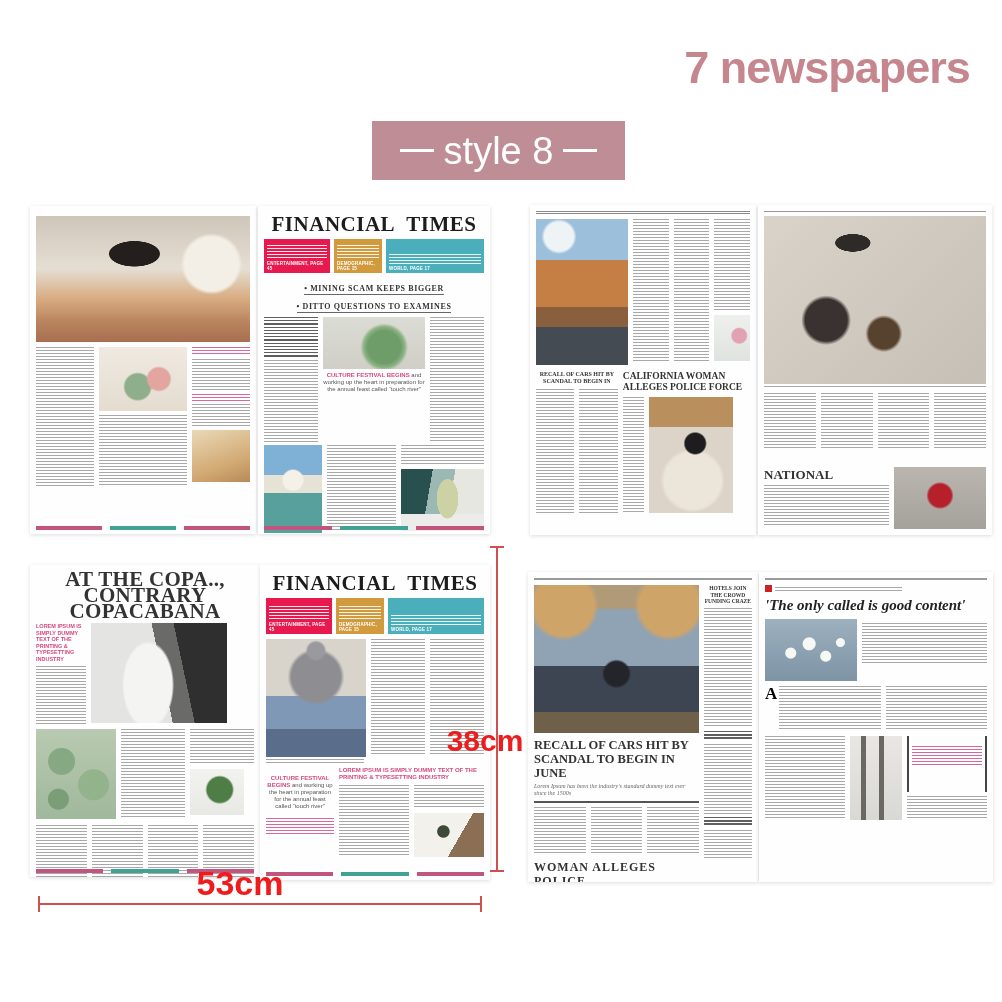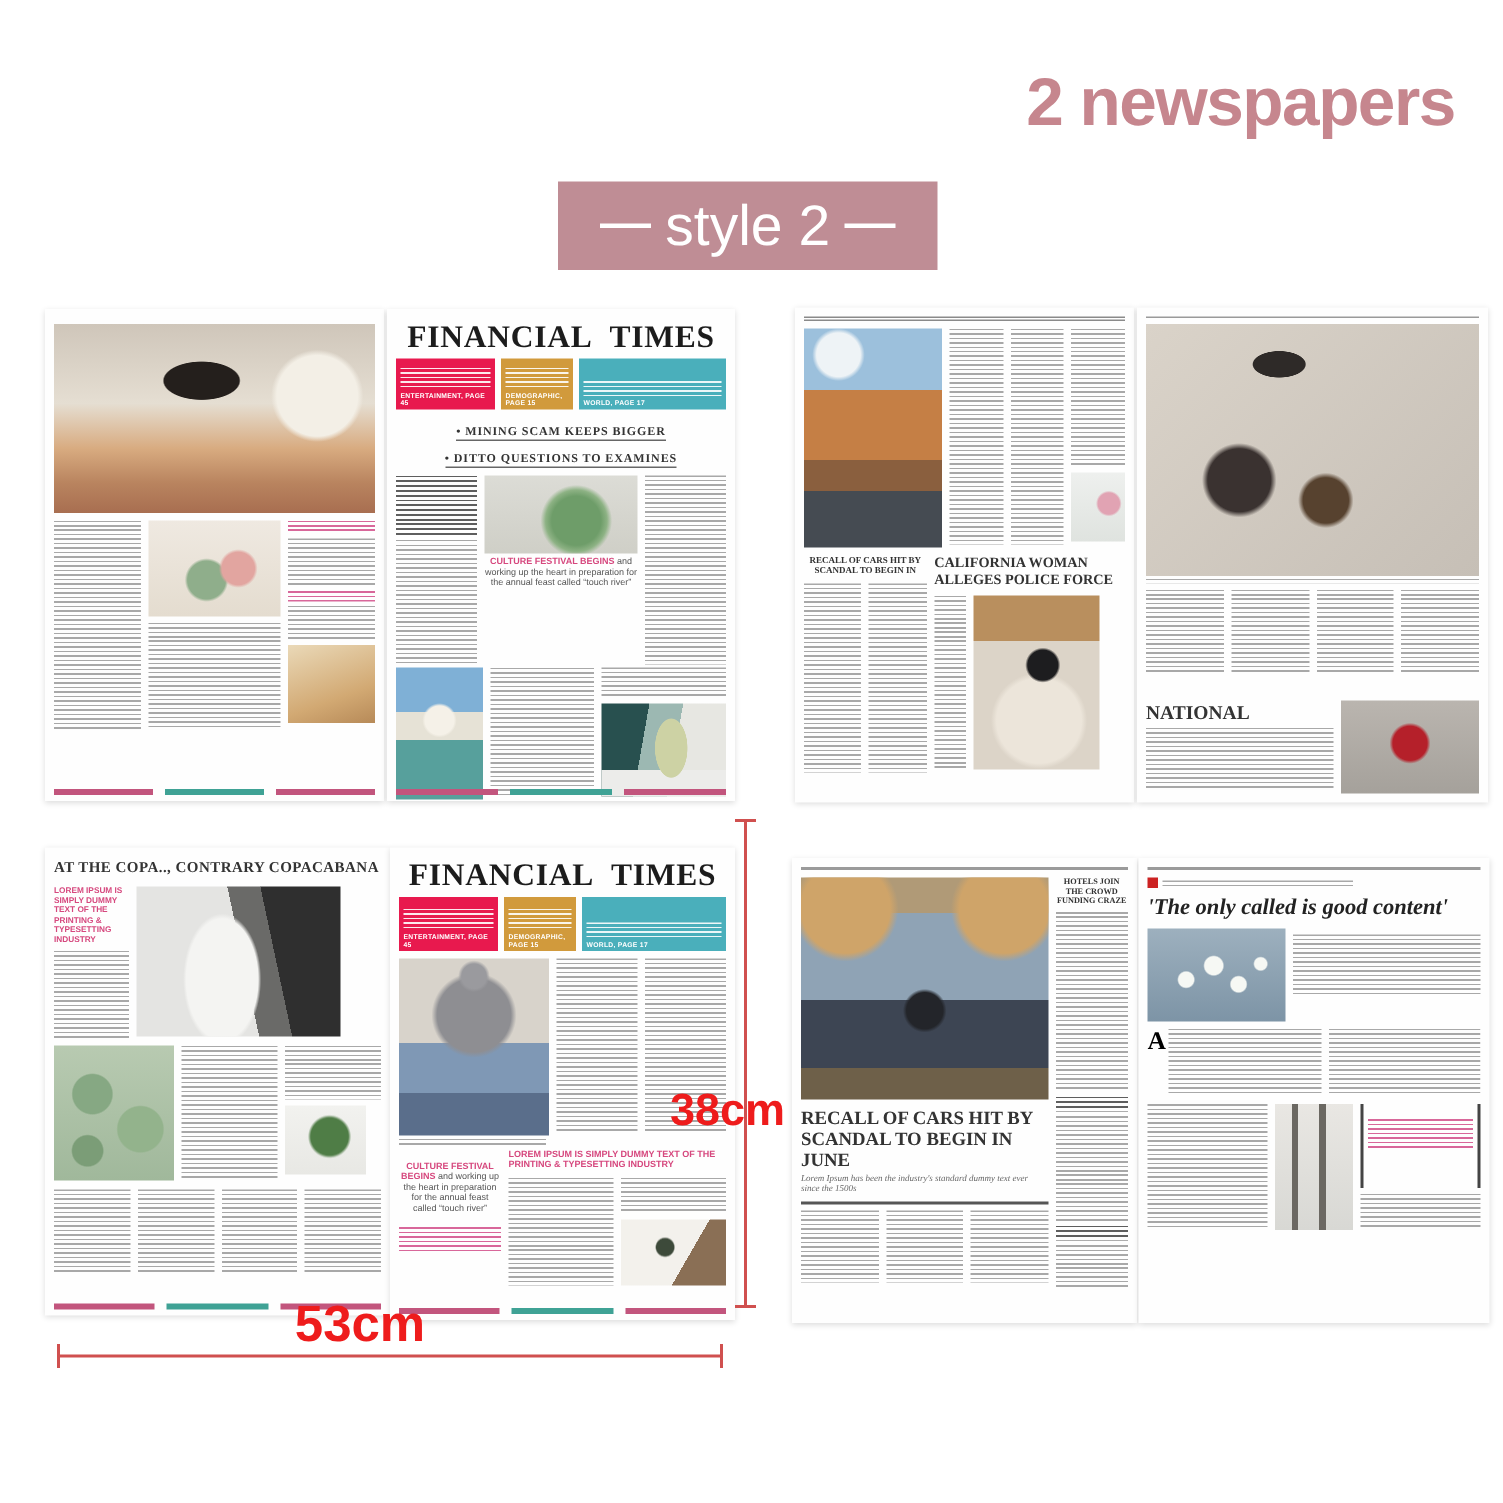--- a/index.html
+++ b/index.html
@@ -106,25 +106,25 @@
   .bracketquote{border-left:2px solid #444;border-right:2px solid #444;padding:4px 3px;position:relative}
   .minihead{font-family:"Liberation Serif",serif;font-weight:700;color:#333;text-align:center}
   .dimred{color:#ee1c1c;font-weight:700}
   .vline{position:absolute;background:#d0504f}
   .hline{position:absolute;background:#d0504f}
   .caption{font-size:4px;color:#999;line-height:5px;overflow:hidden;white-space:nowrap}
 </style>
 </head>
 <body>
 
-<div class="abs dimred" style="left:662px;top:42px;width:330px;text-align:center;font-size:45px;letter-spacing:-1px;color:#c6868e">2 newspapers</div>
+<div class="abs dimred" style="left:662px;top:42px;width:330px;text-align:center;font-size:45px;letter-spacing:-1px;color:#c6868e">7 newspapers</div>
 
 <div class="abs" style="left:372px;top:121px;width:253px;height:59px;background:#bf8d95;display:flex;align-items:center;justify-content:center;gap:10px">
   <span style="display:inline-block;width:34px;height:3px;background:#fff"></span>
-  <span style="color:#fff;font-size:38px;line-height:38px">style 2</span>
+  <span style="color:#fff;font-size:38px;line-height:38px">style 8</span>
   <span style="display:inline-block;width:34px;height:3px;background:#fff"></span>
 </div>
 
 <div class="page" style="left:30px;top:206px;width:226px;height:328px">
   <div class="ph ph-hatcity" style="height:126px;margin-top:4px"></div>
   <div class="cols" style="margin-top:5px;height:142px">
     <div class="col">
         <div class="tx" style="height:140px"></div>
       </div>
     <div class="col" style="flex:1.5">
@@ -261,21 +261,21 @@
   <div class="cols" style="margin-top:16px;height:64px">
     <div class="col" style="flex:1.2">
       <div class="minihead" style="font-size:13px;line-height:15px;text-align:left">NATIONAL</div>
       <div class="tx" style="height:42px;margin-top:3px"></div>
     </div>
     <div class="ph ph-redmug" style="width:92px;height:62px"></div>
   </div>
 </div>
 
 <div class="page" style="left:30px;top:565px;width:230px;height:312px">
-  <div class="minihead" style="font-size:10px;line-height:16px;text-align:left;letter-spacing:.3px">AT THE COPA.., CONTRARY COPACABANA</div>
+  <div class="minihead" style="font-size:21px;line-height:16px;text-align:center;letter-spacing:.3px">AT THE COPA.., CONTRARY COPACABANA</div>
   <div class="cols" style="margin-top:4px;height:102px">
     <div class="col" style="flex:.65">
       <div class="pinkhead" style="font-size:5.5px;line-height:6.5px">LOREM IPSUM IS SIMPLY DUMMY TEXT OF THE PRINTING &amp; TYPESETTING INDUSTRY</div>
       <div class="tx" style="height:58px;margin-top:4px"></div>
     </div>
     <div class="ph ph-dressbw" style="width:136px;height:100px"></div>
   </div>
   <div class="cols" style="margin-top:4px;height:92px">
     <div class="ph ph-echeveria" style="width:80px;height:90px"></div>
     <div class="col">
@@ -375,20 +375,21 @@
         <div class="col">
             <div class="tx" style="height:48px"></div>
           </div>
         <div class="col">
             <div class="tx" style="height:48px"></div>
           </div>
         <div class="col">
             <div class="tx" style="height:48px"></div>
           </div>
       </div>
+      <div class="minihead" style="font-size:12px;line-height:14px;text-align:left;letter-spacing:1px;margin-top:3px">WOMAN ALLEGES POLICE</div>
 
     </div>
     <div class="col" style="flex:1">
       <div class="minihead" style="font-size:5.5px;line-height:6.5px">HOTELS JOIN THE CROWD FUNDING CRAZE</div>
       <div class="tx" style="height:120px;margin-top:3px"></div>
       <div class="tx d" style="height:10px;margin-top:3px"></div>
       <div class="tx" style="height:70px;margin-top:3px"></div>
       <div class="tx d" style="height:10px;margin-top:3px"></div>
       <div class="tx" style="height:28px;margin-top:3px"></div>
     </div>

